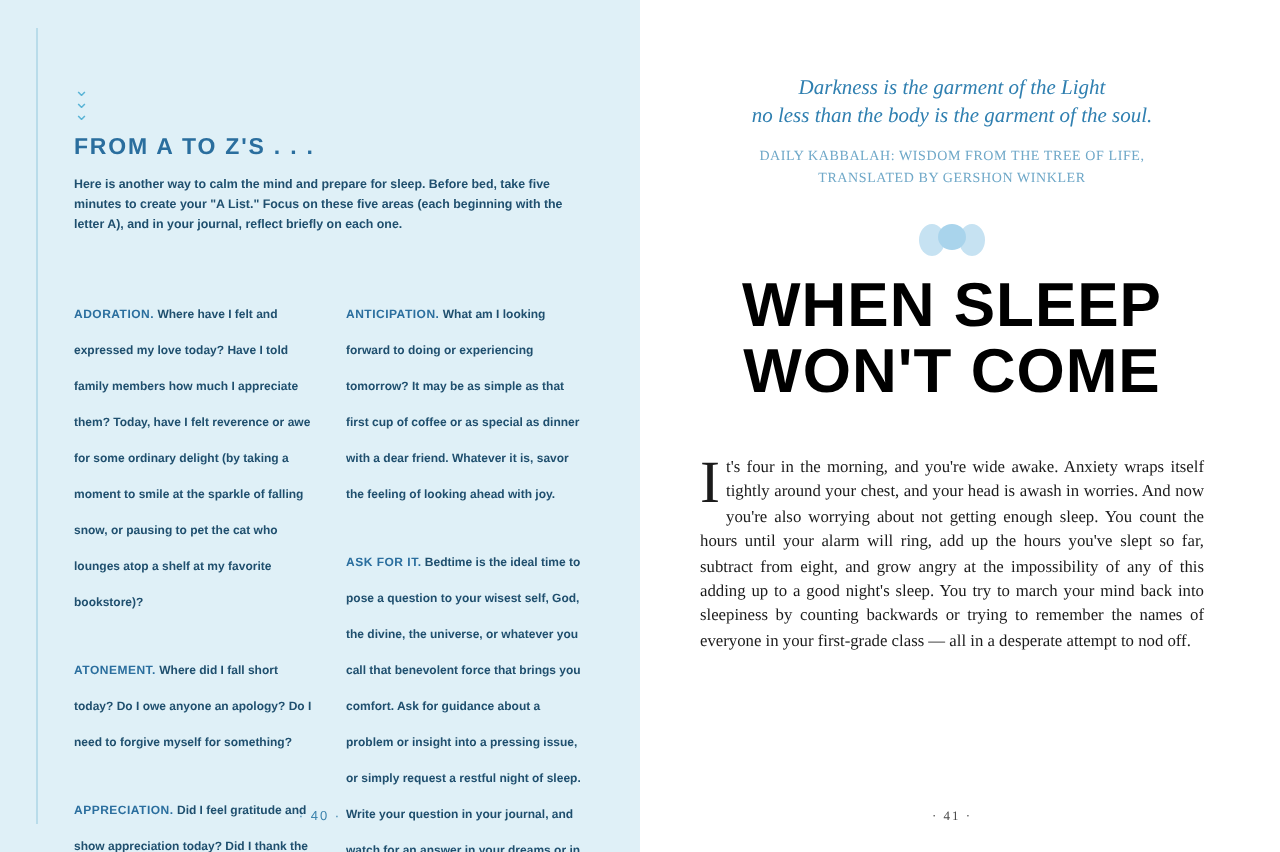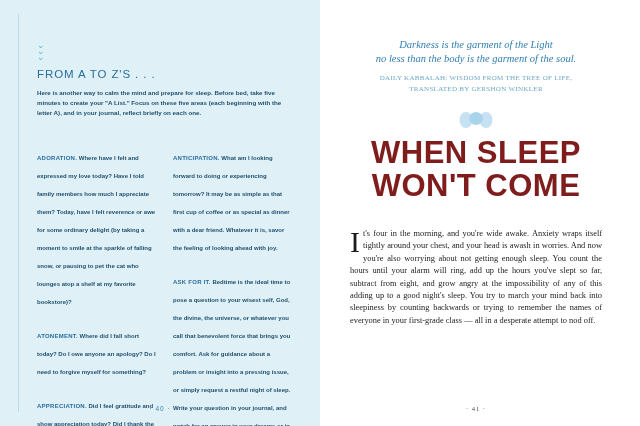--- a/index.html
+++ b/index.html
@@ -45,21 +45,21 @@
   .chev {
     color: #5ab4d6;
     font-size: 9px;
     line-height: 6px;
     letter-spacing: 0.5px;
     height: 6px;
   }
   .left-title {
     color: #2a6e9e;
     font-size: 11.5px;
-    font-weight: normal;
+    font-weight: bold;
     letter-spacing: 0.9px;
     margin: 8px 0 8px 0;
   }
   .left-intro {
     color: #1f4f6e;
     font-size: 6.2px;
     line-height: 10px;
     font-weight: bold;
     width: 252px;
     margin-bottom: 12px;
@@ -129,21 +129,21 @@
     margin-top: 7px;
   }
   .ornament {
     text-align: center;
     margin-top: 18px;
     margin-bottom: 6px;
     height: 18px;
   }
   .chapter-title {
     text-align: center;
-    color: #7f1d1d;
+    color: #000000;
     font-family: "Liberation Sans", sans-serif;
     font-weight: bold;
     font-size: 31px;
     line-height: 33px;
     letter-spacing: 0.5px;
     margin-top: 4px;
   }
   .body-copy {
     margin-top: 26px;
     color: #1b1b1b;

